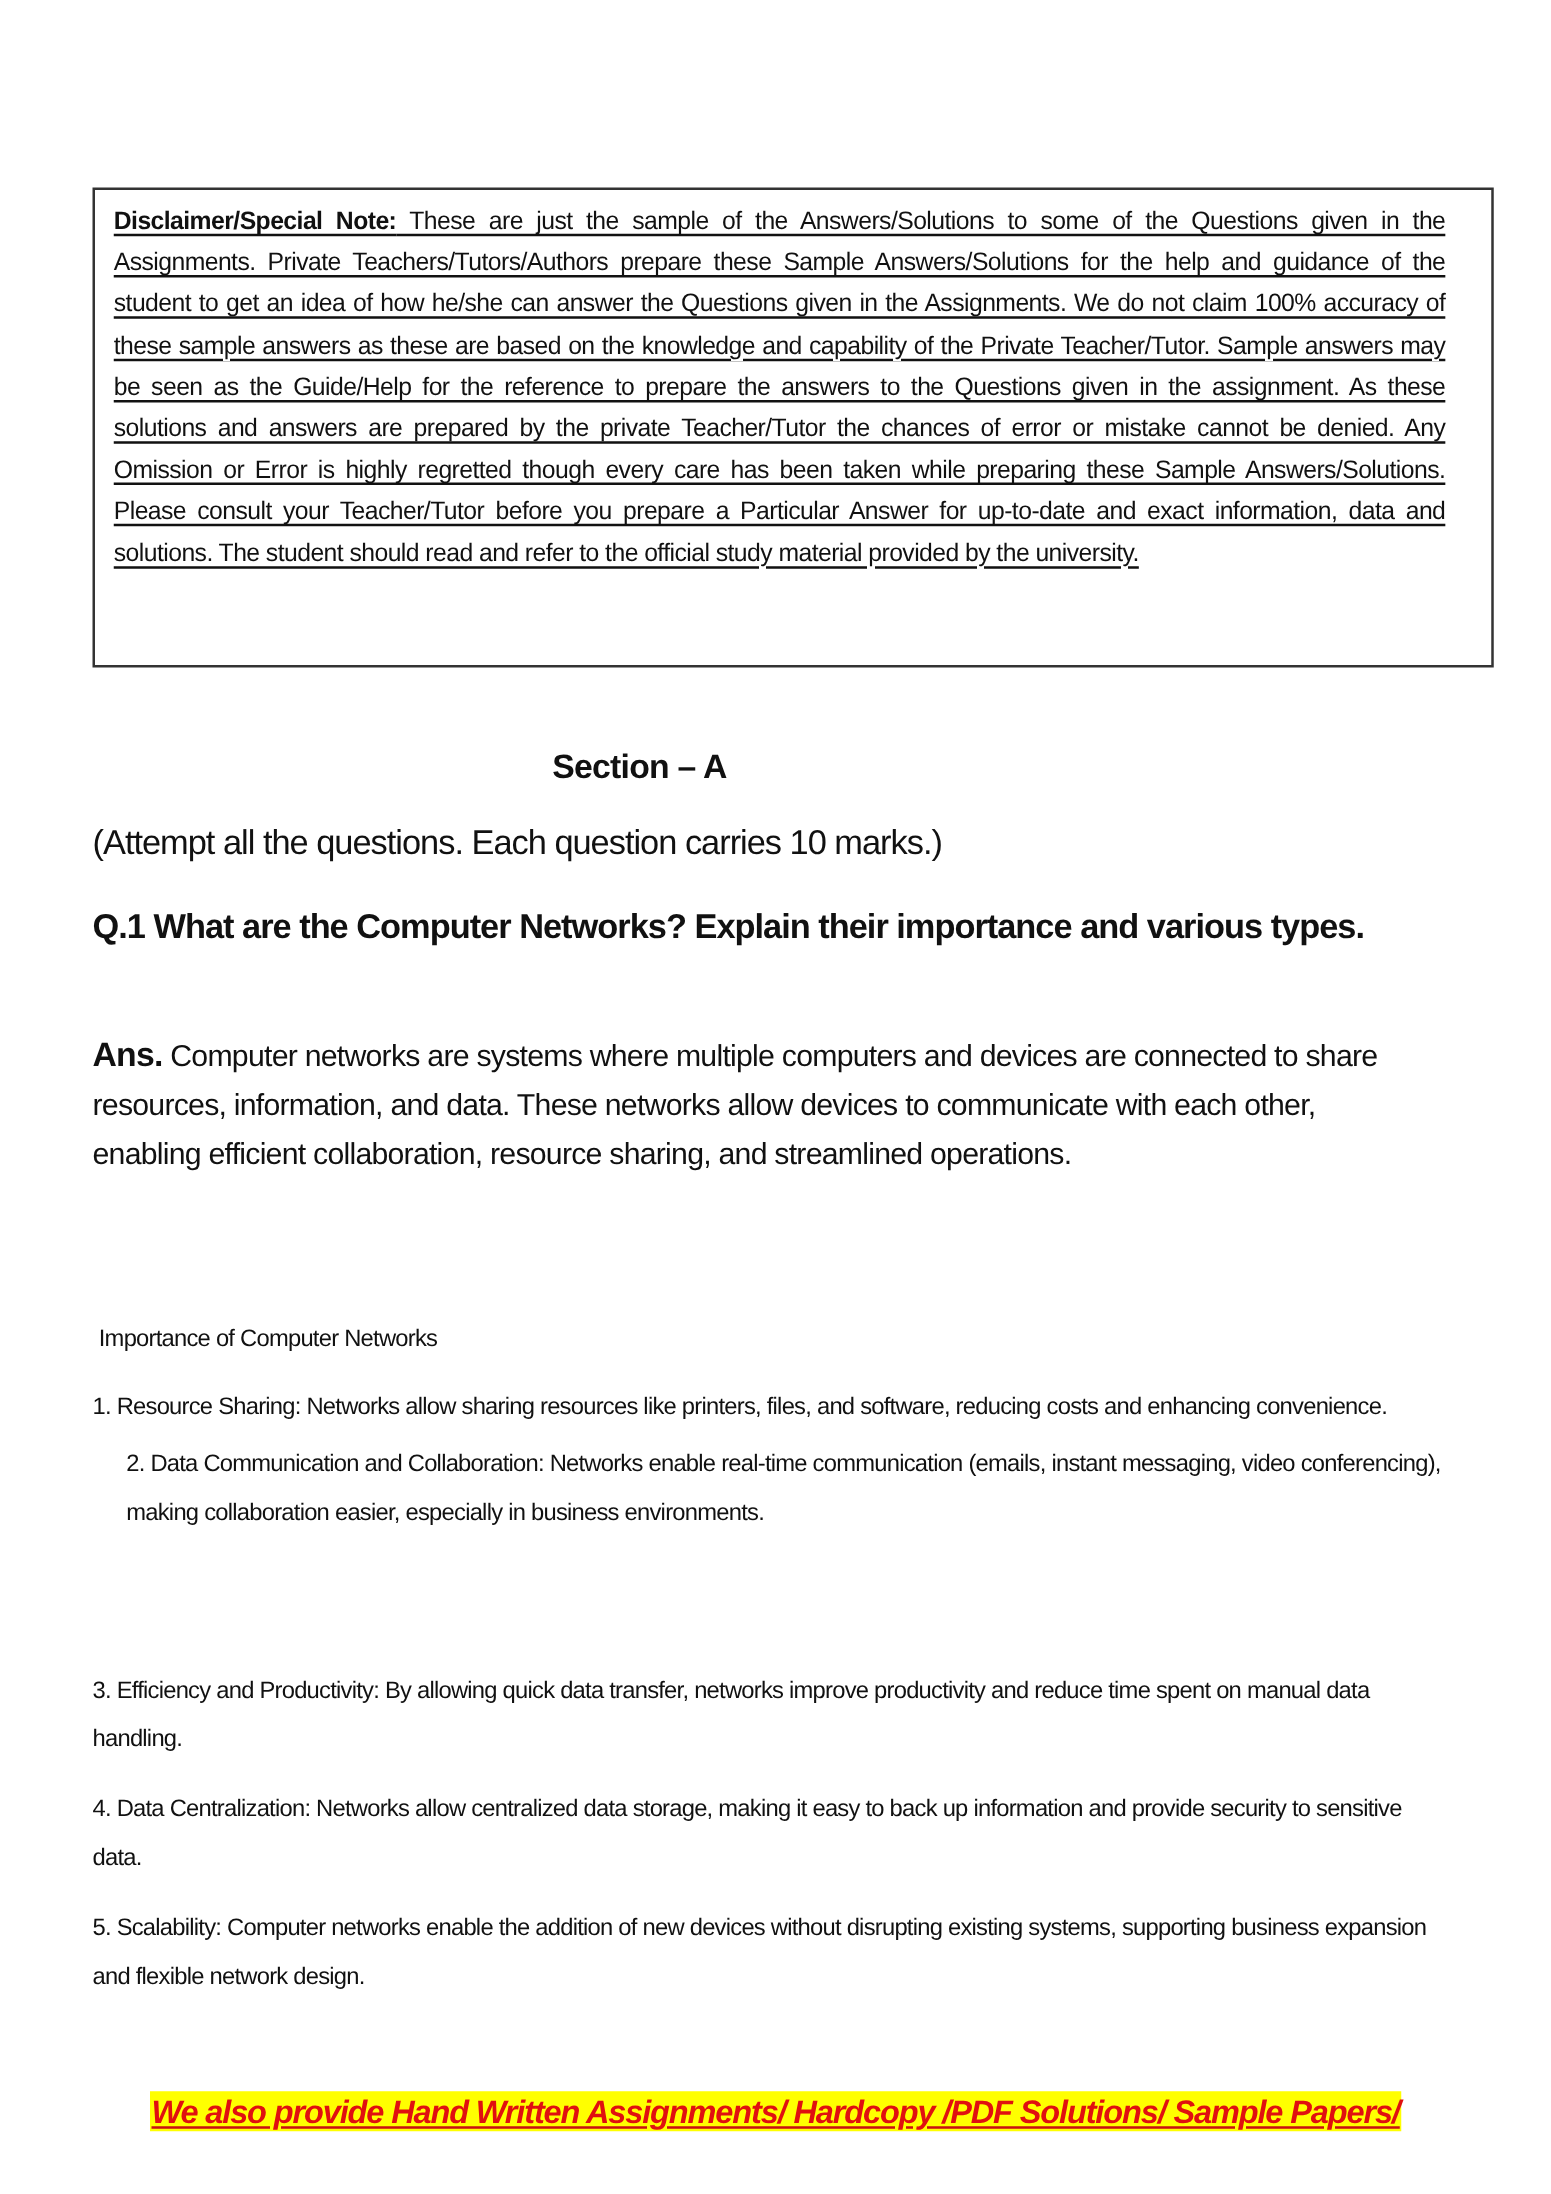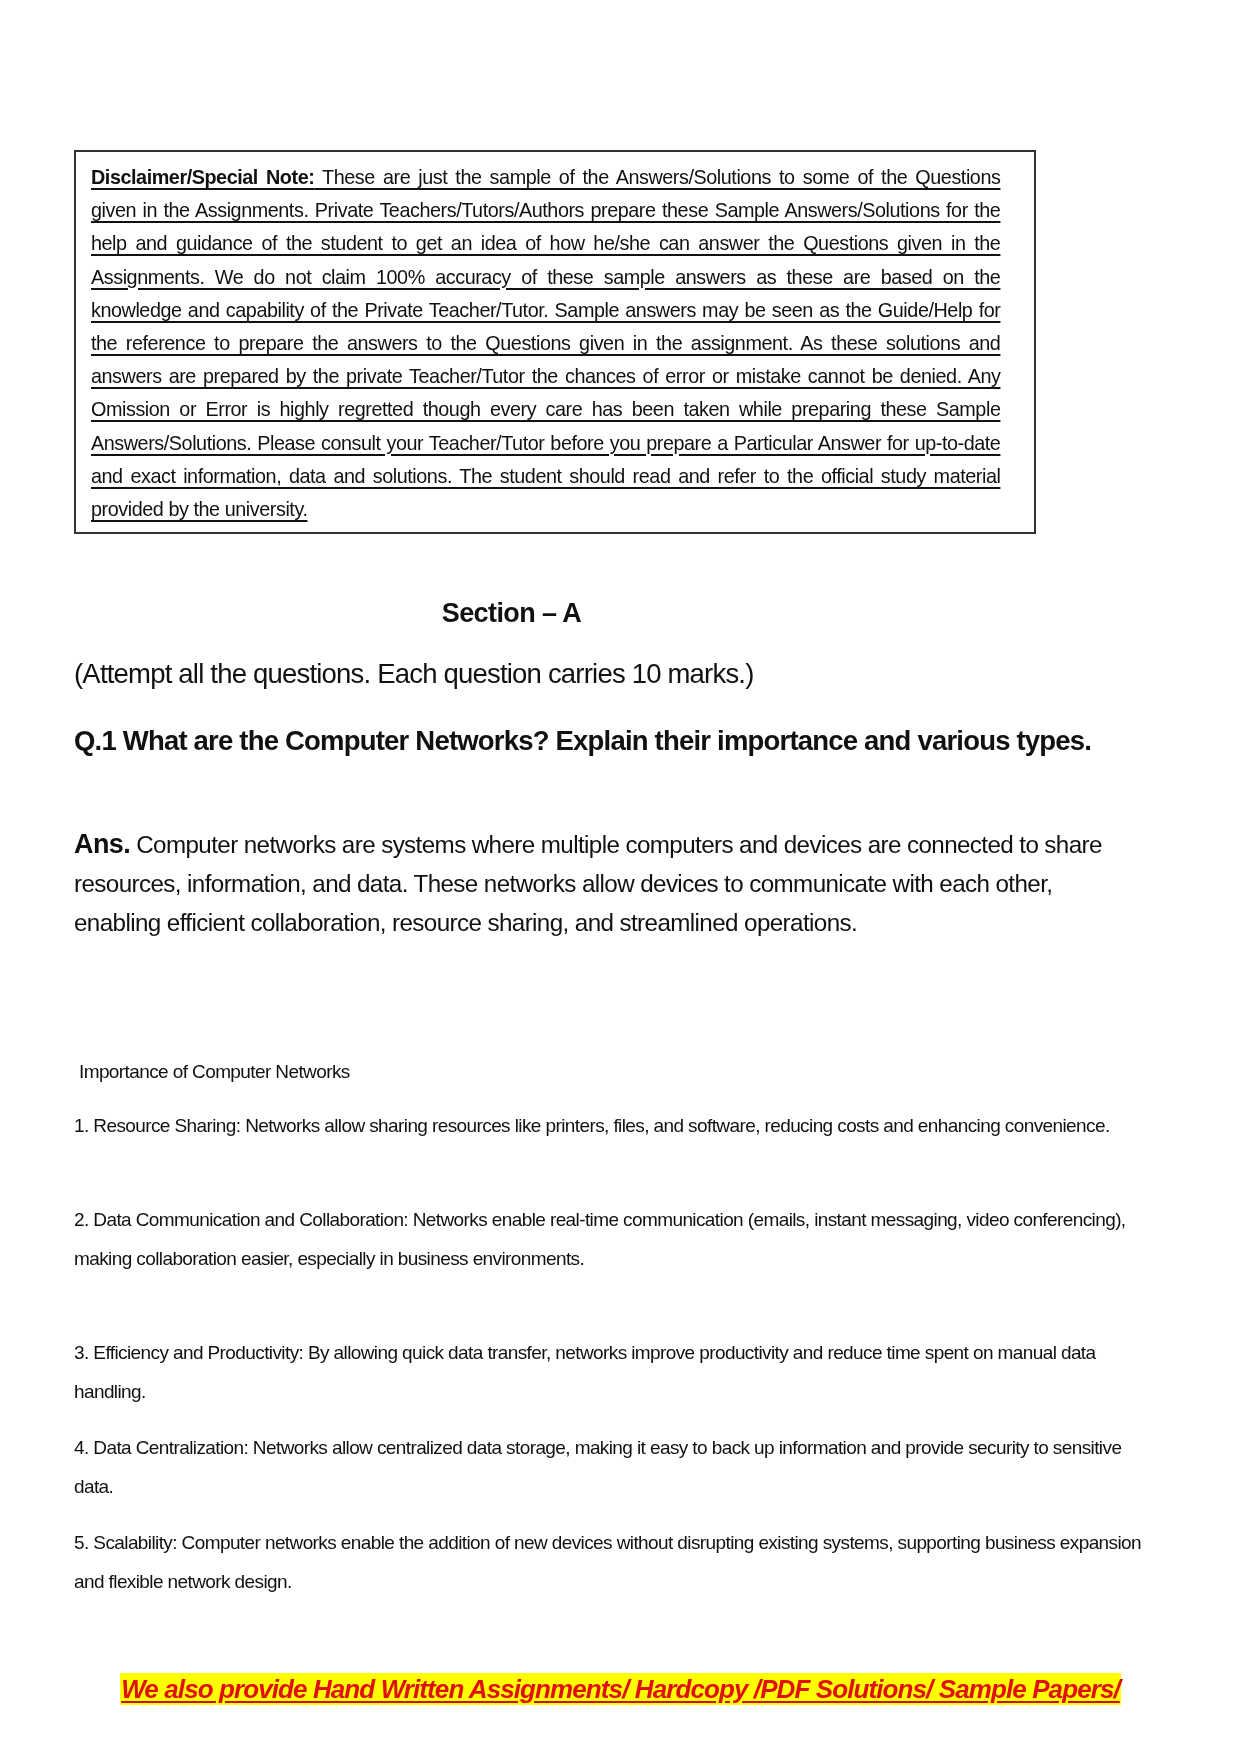--- a/index.html
+++ b/index.html
@@ -1,21 +1,21 @@
 <!DOCTYPE html>
 <html><head>
 <meta charset="utf-8">
 <style>
   html, body { margin: 0; padding: 0; background: #ffffff; }
   body {
     width: 1241px; height: 1755px; position: relative; overflow: hidden;
     font-family: "Liberation Sans", "DejaVu Sans", sans-serif; color: #111;
   }
   .disclaimer-box {
-    position: absolute; left: 74px; top: 150px; width: 962px; height: 384px;
+    position: absolute; left: 74px; top: 150px; width: 1121px; height: 384px;
     border: 2px solid #333; box-sizing: border-box;
     padding: 9px 15px 0 15px;
   }
   .disclaimer-text {
     font-size: 20.2px; line-height: 33.2px; text-align: justify;
     text-decoration: underline; text-underline-offset: 4px;
     letter-spacing: -0.45px; word-spacing: 0px;
     font-family: "Liberation Sans Narrow", "Liberation Sans", sans-serif;
     transform: scaleX(0.98); transform-origin: left top;
   }
@@ -62,20 +62,20 @@
 </div>
 
 <div class="section-title">Section – A</div>
 <div class="instruction">(Attempt all the questions. Each question carries 10 marks.)</div>
 <div class="question">Q.1 What are the Computer Networks? Explain their importance and various types.</div>
 
 <div class="answer"><span class="ans-label">Ans.</span><span> Computer networks are systems where multiple computers and devices are connected to share resources, information, and data. These networks allow devices to communicate with each other, enabling efficient collaboration, resource sharing, and streamlined operations.</span></div>
 
 <div class="para subheading" style="top:1052px;">Importance of Computer Networks</div>
 <div class="para" style="top:1106px;">1. Resource Sharing: Networks allow sharing resources like printers, files, and software, reducing costs and enhancing convenience.</div>
-<div class="para" style="top:1200px;">2. Data Communication and Collaboration: Networks enable real-time communication (emails, instant messaging, video conferencing), making collaboration easier, especially in business environments.</div>
+<div class="para" style="top:1152px;margin-left:27px;">2. Data Communication and Collaboration: Networks enable real-time communication (emails, instant messaging, video conferencing), making collaboration easier, especially in business environments.</div>
 <div class="para" style="top:1333px;">3. Efficiency and Productivity: By allowing quick data transfer, networks improve productivity and reduce time spent on manual data handling.</div>
 <div class="para" style="top:1428px;">4. Data Centralization: Networks allow centralized data storage, making it easy to back up information and provide security to sensitive data.</div>
 <div class="para" style="top:1523px;">5. Scalability: Computer networks enable the addition of new devices without disrupting existing systems, supporting business expansion and flexible network design.</div>
 
 <div class="promo">
   <span>We also provide Hand Written Assignments/ Hardcopy /PDF Solutions/ Sample Papers/</span><br>
 </div>
 
 </body></html>

